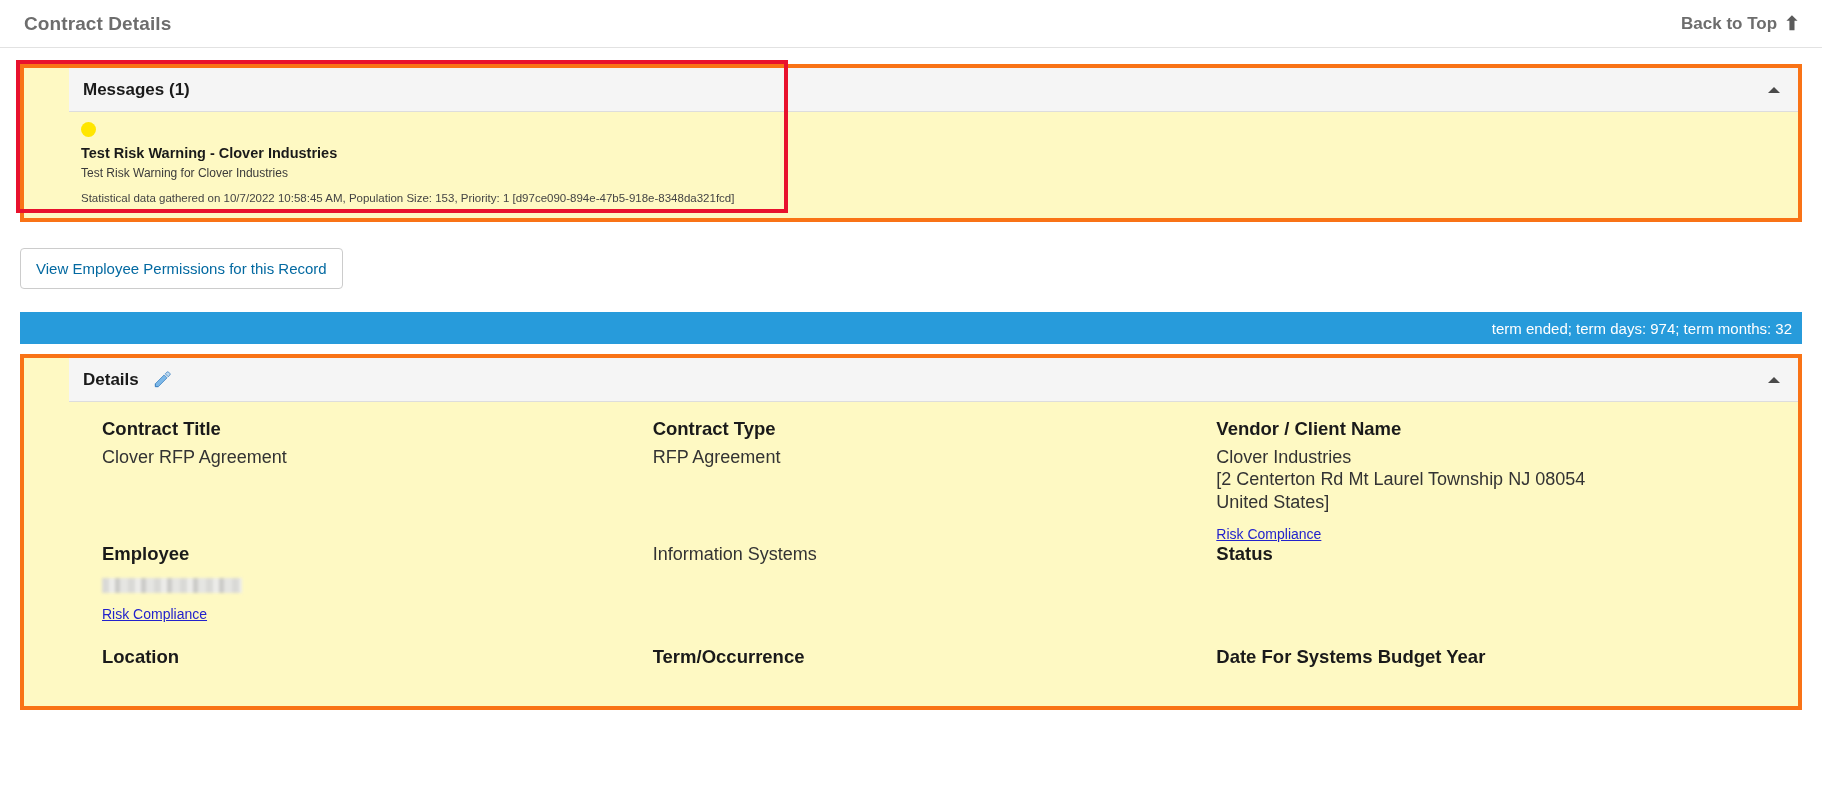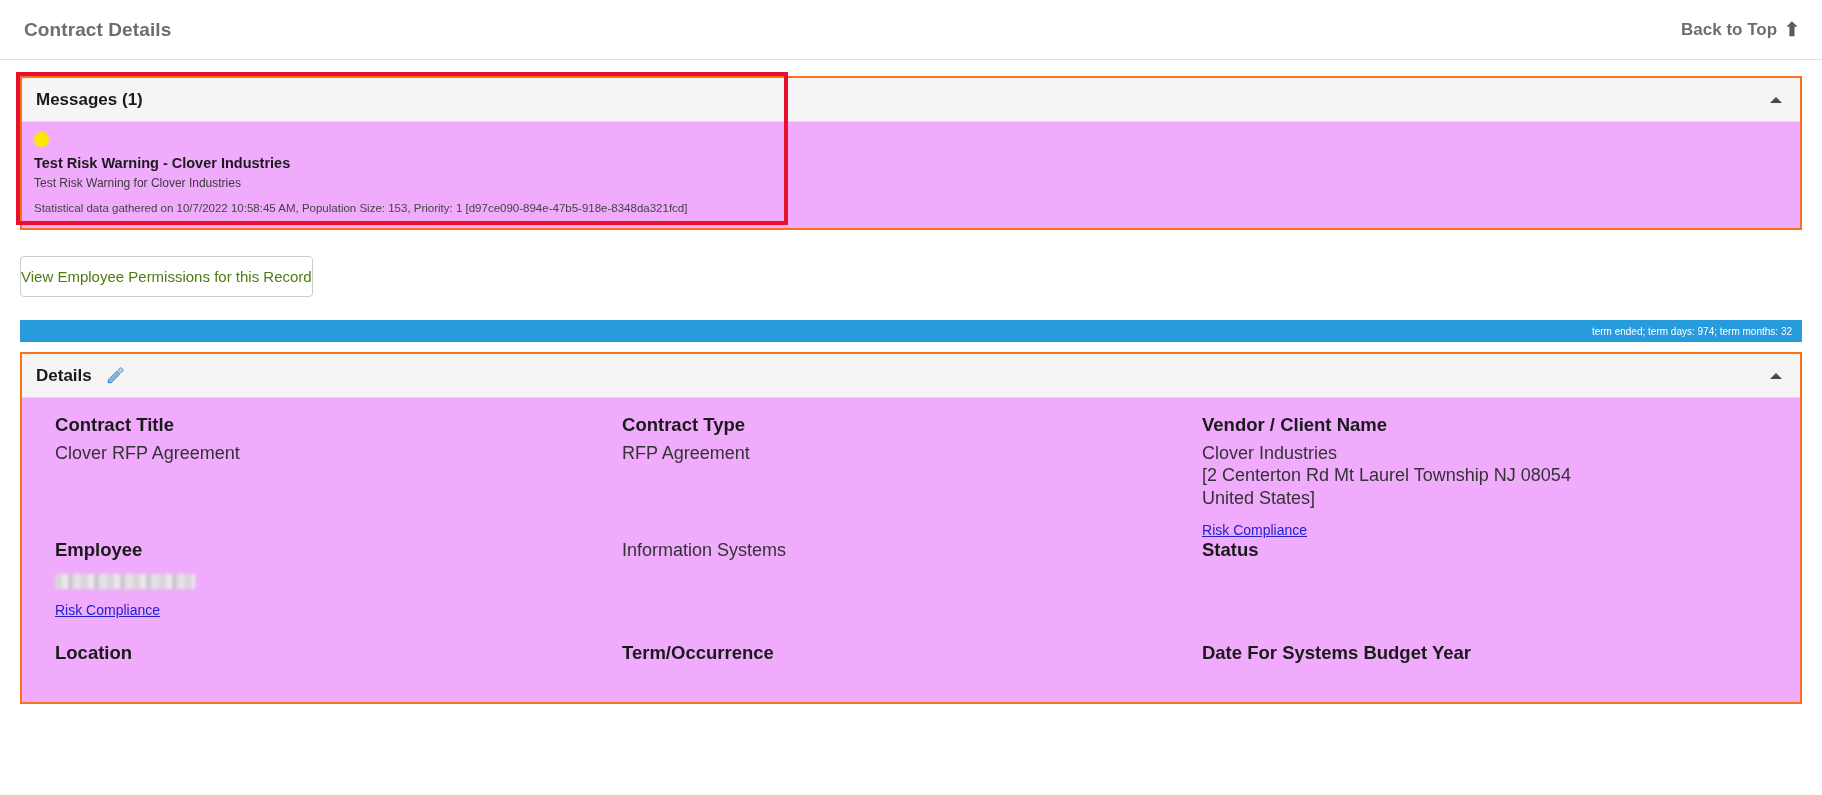--- a/index.html
+++ b/index.html
@@ -13,21 +13,21 @@
   }
   body {
     width: 1822px;
     height: 795px;
     overflow: hidden;
     position: relative;
   }
 
   
   .topbar {
-    height: 60px;
+    height: 48px;
     background: #ffffff;
     border-bottom: 1px solid #e2e2e2;
     display: flex;
     align-items: center;
     justify-content: space-between;
     padding: 0 22px 0 24px;
   }
   .topbar-title {
     font-size: 19px;
     font-weight: bold;
@@ -54,22 +54,23 @@
   .page {
     padding: 0;
   }
 
   
   .messages-wrap {
     position: relative;
     margin: 16px 20px 0 20px;
   }
   .panel {
-    border: 2px solid #f97316;
-    background: #f0abfc;
+    border: 4px solid #f97316;
+    background: #fef9c3;
+    padding-left: 45px;
   }
   .panel-head {
     background: #f5f5f5;
     border-bottom: 1px solid #dddddd;
     height: 44px;
     display: flex;
     align-items: center;
     justify-content: space-between;
     padding: 0 14px 0 14px;
   }
@@ -127,38 +128,38 @@
     pointer-events: none;
   }
 
   
   .perm-btn-row { margin: 26px 20px 0 20px; }
   .perm-btn {
     display: inline-block;
     background: #ffffff;
     border: 1px solid #cccccc;
     border-radius: 4px;
-    padding: 11px 0;
+    padding: 11px 15px;
     font-size: 15px;
-    color: #4d7c0f;
+    color: #0369a1;
     font-family: "Liberation Sans", sans-serif;
     cursor: pointer;
   }
 
   
   .term-bar {
     margin: 23px 20px 0 20px;
     background: #279bdb;
     color: #ffffff;
-    height: 22px;
+    height: 32px;
     display: flex;
     align-items: center;
     justify-content: flex-end;
     padding-right: 10px;
-    font-size: 10px;
+    font-size: 15px;
   }
 
   
   .details-wrap { margin: 10px 20px 0 20px; }
   .details-head-title {
     display: flex;
     align-items: center;
     gap: 14px;
     font-size: 17px;
     font-weight: bold;
@@ -189,21 +190,21 @@
     line-height: 1.24;
   }
   .link-risk {
     display: inline-block;
     margin-top: 13px;
     font-size: 14px;
     color: #2222cc;
     text-decoration: underline;
     cursor: pointer;
   }
-  .row-1 { min-height: 112px; justify-content: flex-end; }
+  .row-1 { min-height: 112px; }
   .row-2 { min-height: 103px; }
   .row-3 { min-height: 60px; }
   .redacted {
     display: inline-block;
     width: 140px;
     height: 15px;
     margin-top: 4px;
     background:
       repeating-linear-gradient(90deg,
         #d8d8d8 0px, #d8d8d8 7px,

